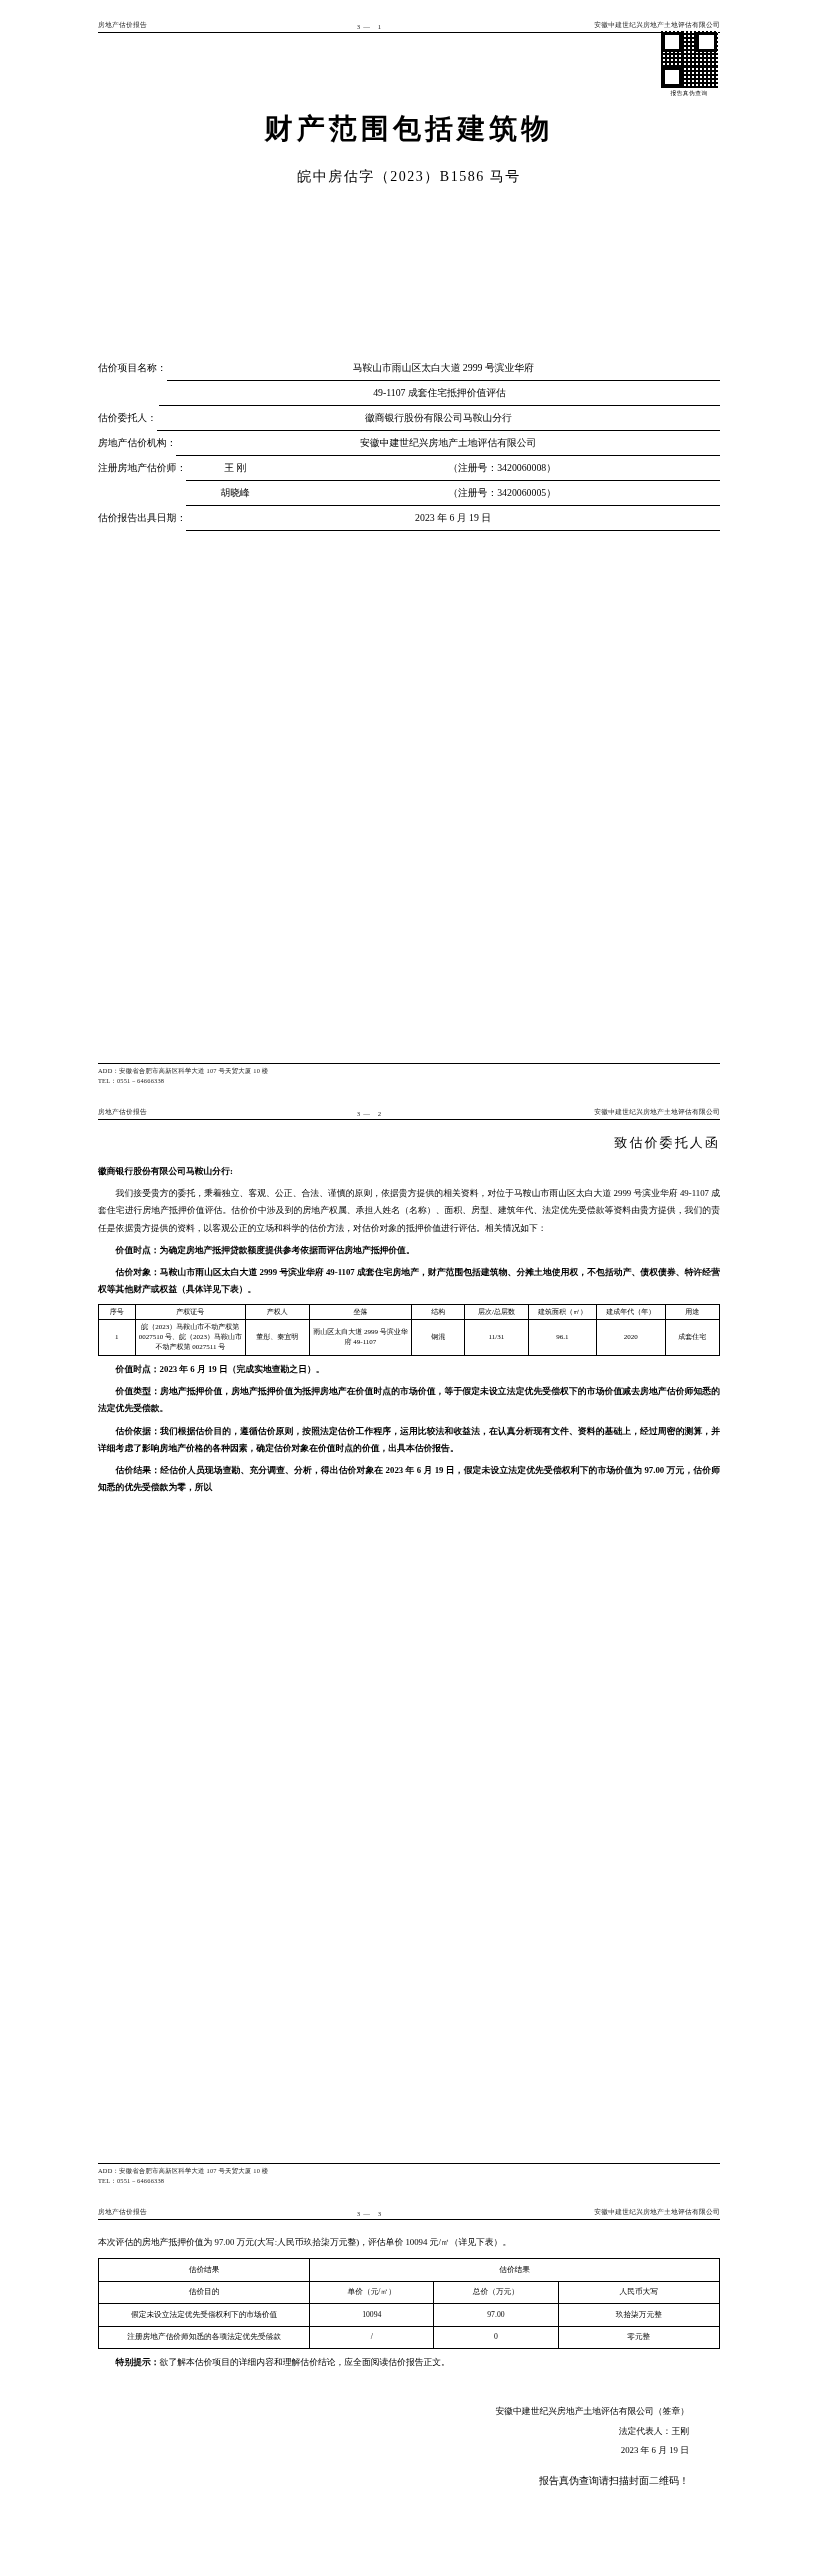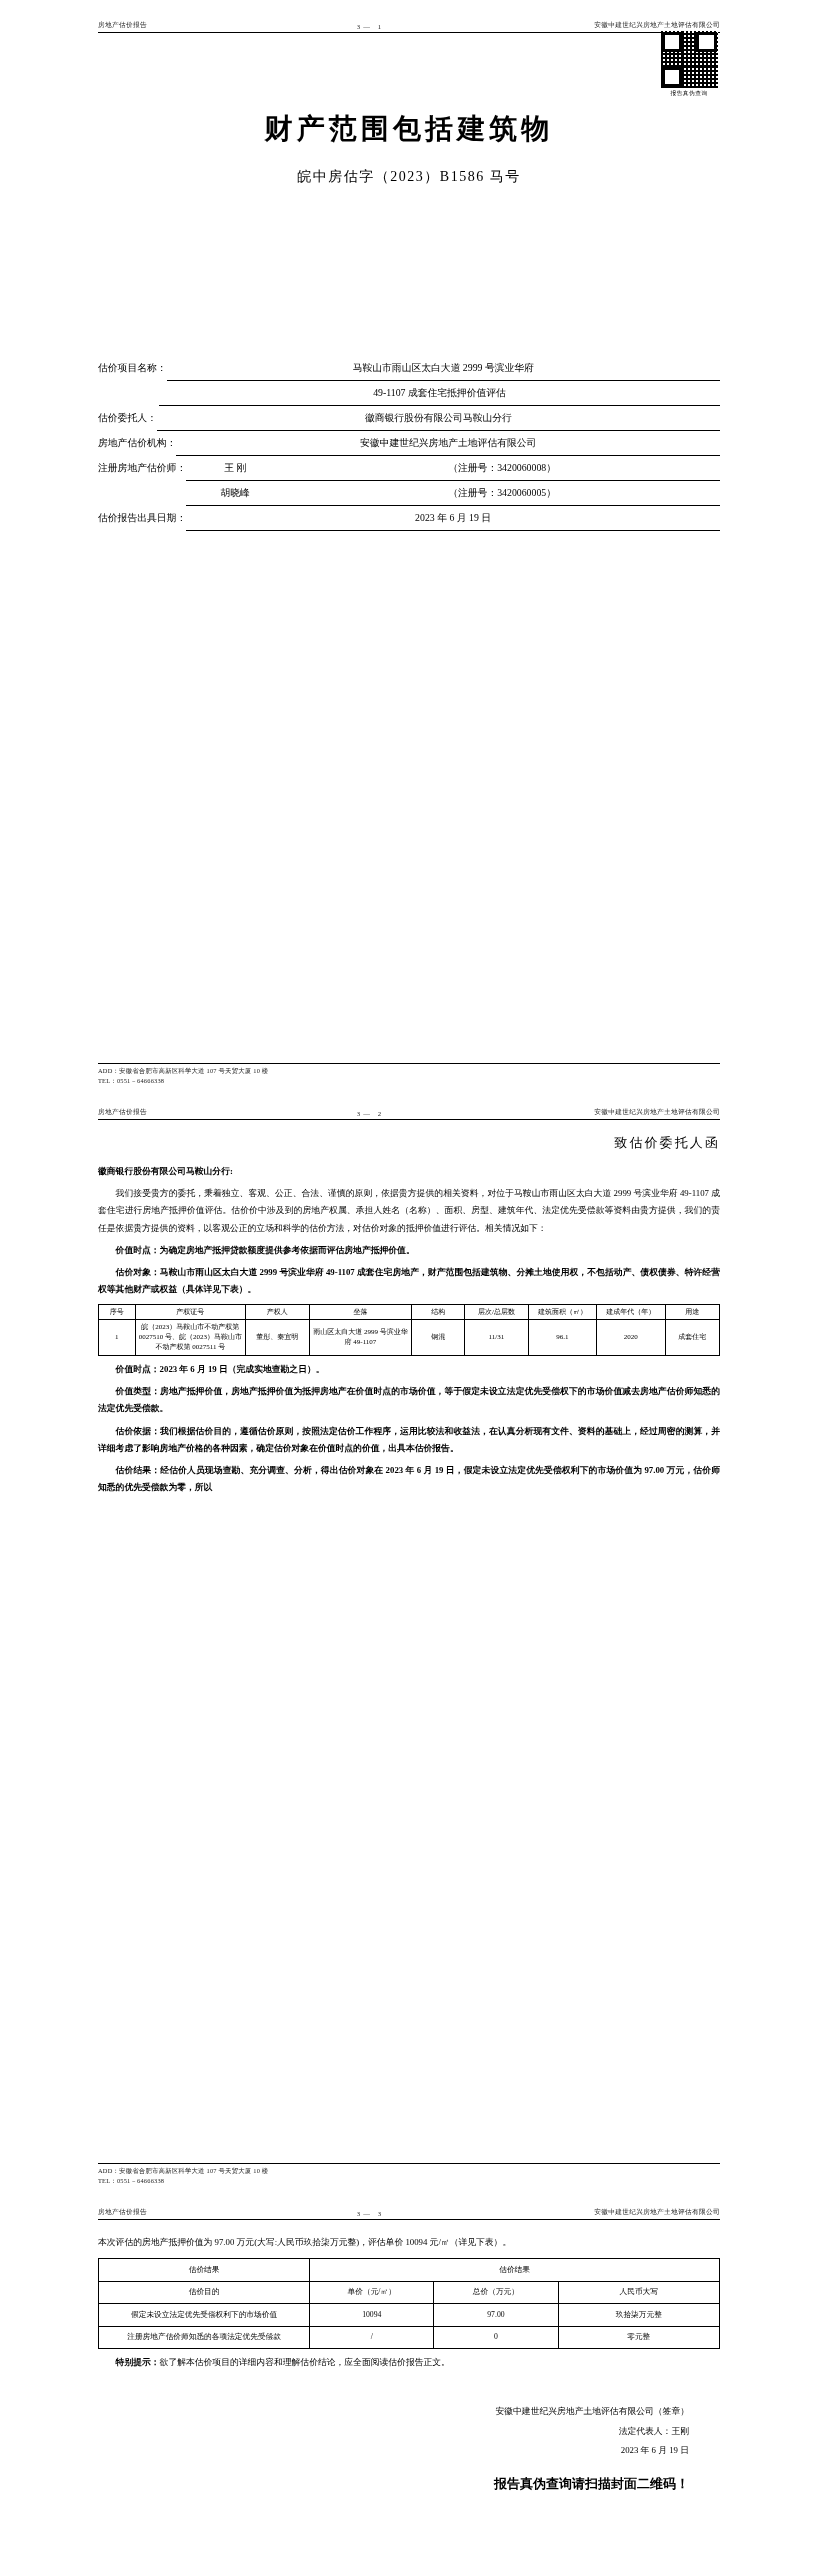--- a/index.html
+++ b/index.html
@@ -136,21 +136,21 @@
   }
   table.result th{font-weight:normal;}
   
   .sign{
     margin-top:31px;
     text-align:right;
     font-size:8.8px;
     line-height:2.2;
     padding-right:31px;
   }
-  .sign .strong{font-weight:bold;font-size:13px;}
+  .sign .strong{font-weight:normal;font-size:10px;}
 </style>
 </head>
 <body>
 
 <div class="page">
 
   <div class="sheet" style="height:1100px;padding-top:20.6px;">
     <div class="hdr">
       <span>房地产估价报告</span>
       <span class="mid">3—  1</span>

